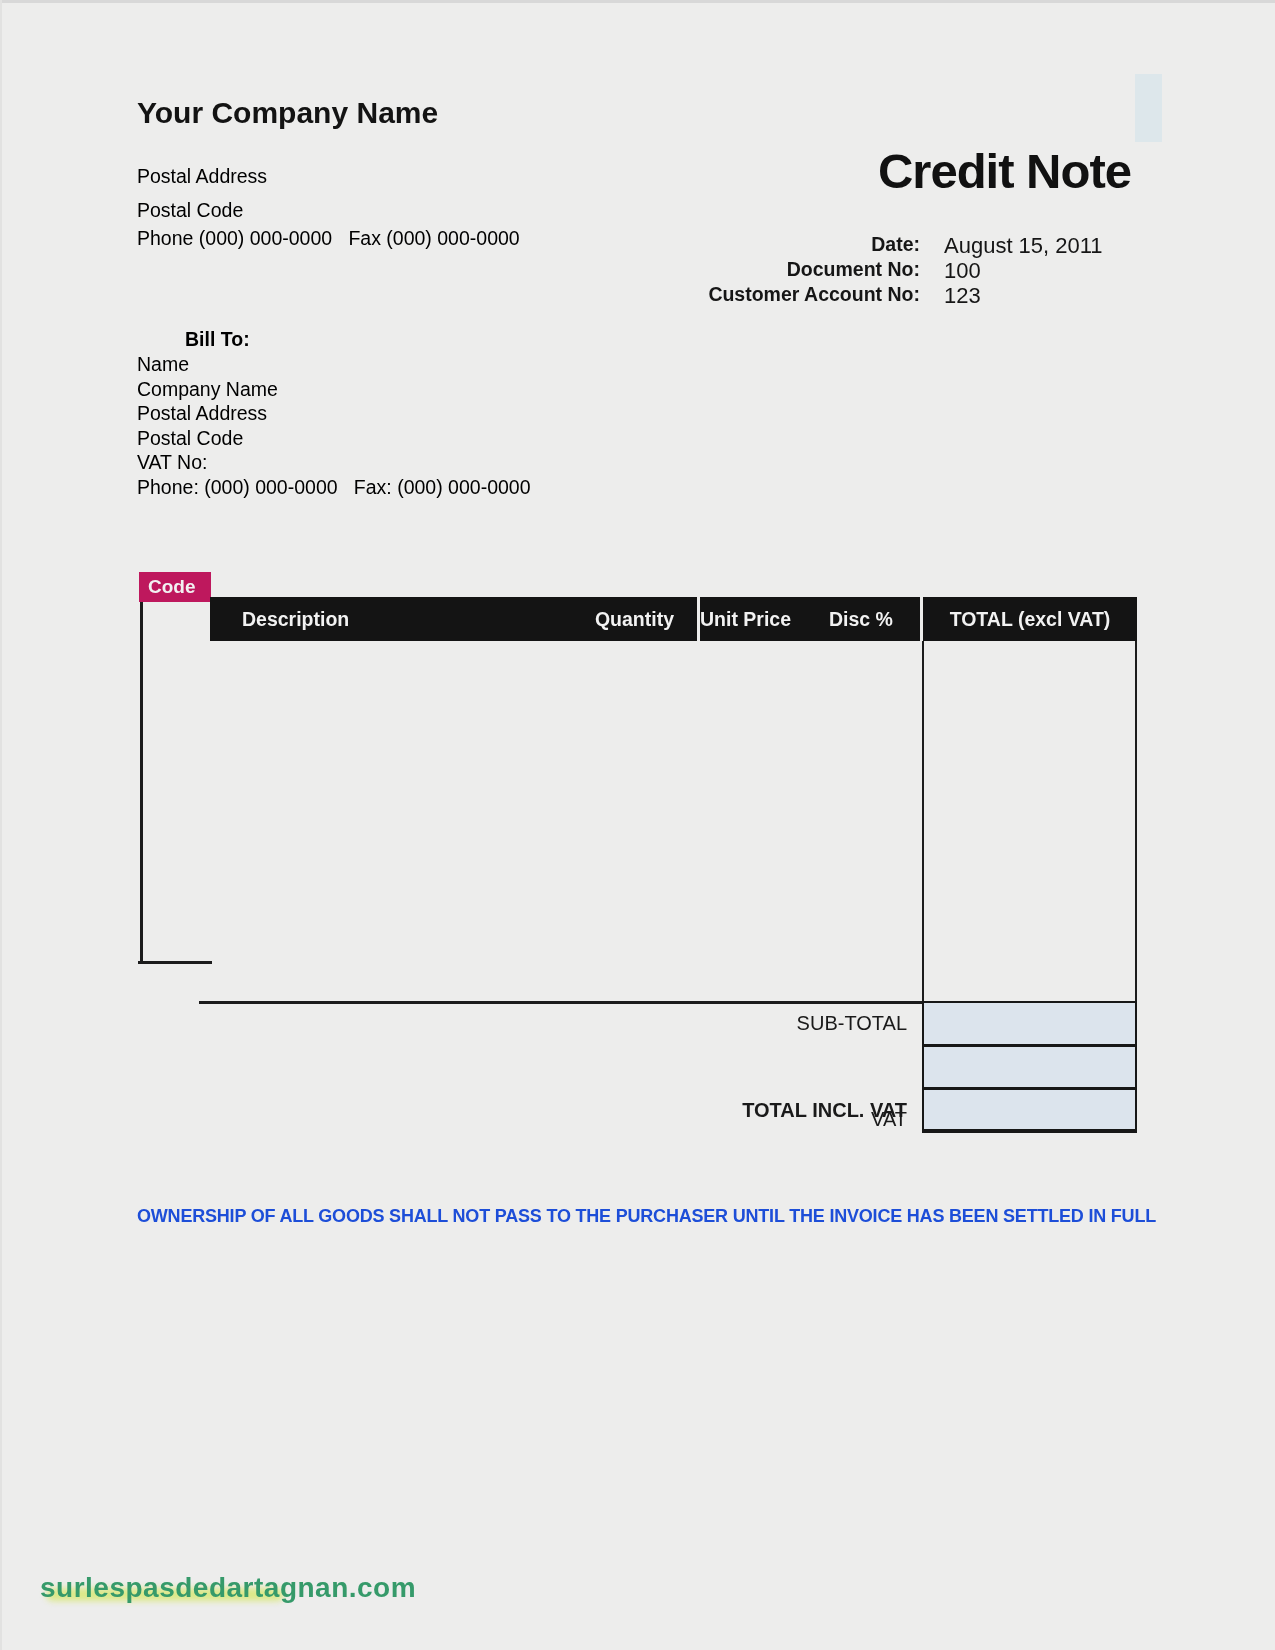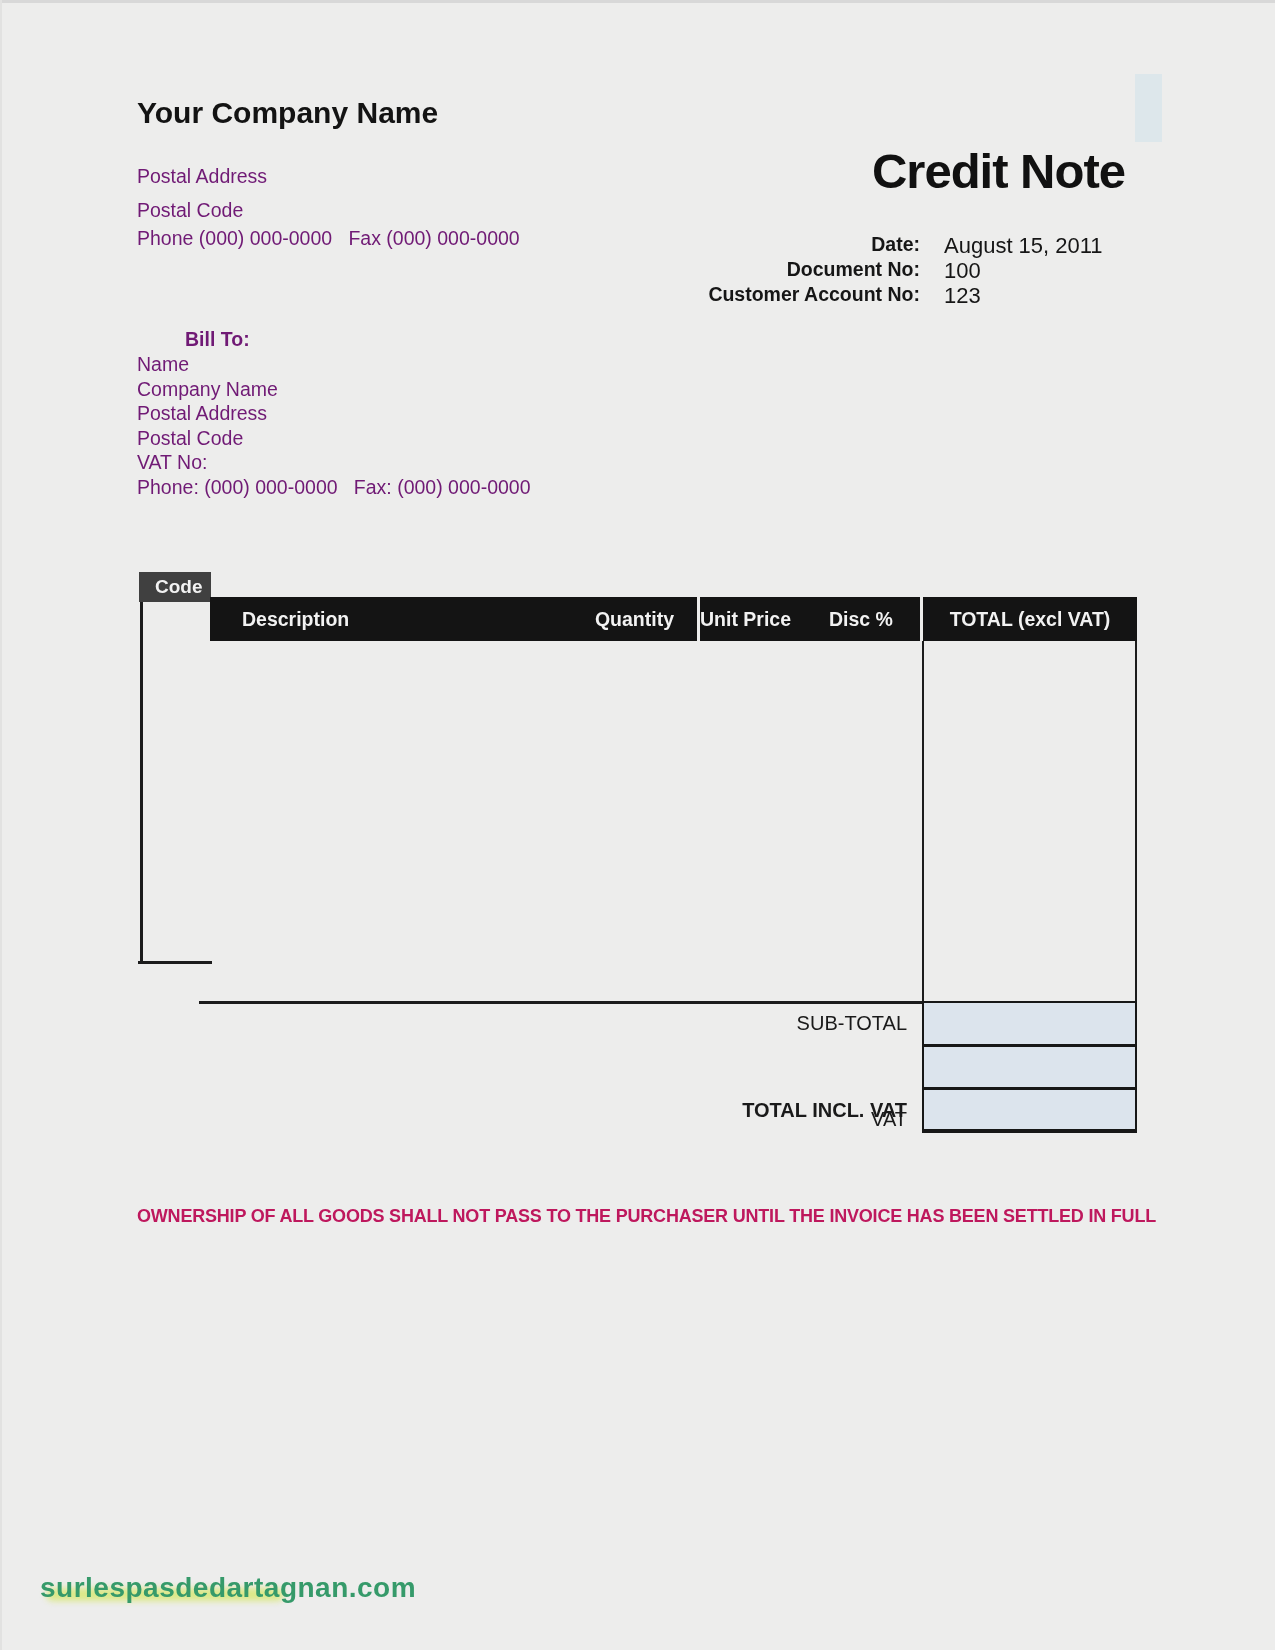--- a/index.html
+++ b/index.html
@@ -6,48 +6,48 @@
   .page{
     position:relative;
     width:1275px;height:1650px;
     margin:0 auto;
     background:#ededec;
     overflow:hidden;
     font-family:"Liberation Sans","DejaVu Sans",sans-serif;
     color:#161616;
   }
   .abs{position:absolute;}
-  .txt{white-space:pre;color:#701a75;}
+  .txt{white-space:pre;color:#000000;}
   .b{font-weight:bold;margin-left:48px;}
 
   
   .edge-top{left:0;top:0;width:1275px;height:3px;background:#d8d8d8;}
   .edge-left{left:0;top:0;width:2px;height:1650px;background:#e2e2e1;}
 
   
   .company-name{left:137px;top:96px;font-size:30px;font-weight:bold;letter-spacing:0px;color:#131313;}
   .addr1{left:137px;top:165px;font-size:19.5px;}
   .addr2{left:137px;top:199px;font-size:19.5px;}
   .addr3{left:137px;top:227px;font-size:19.5px;}
 
   
   .accent-rect{left:1135px;top:74px;width:27px;height:68px;background:#dde7eb;}
-  .doc-title{right:150px;top:143px;font-size:49px;font-weight:bold;letter-spacing:-1px;color:#111;}
+  .doc-title{right:144px;top:143px;font-size:49px;font-weight:bold;letter-spacing:-1px;color:#111;}
   .meta-label{position:absolute;right:355px;font-size:19.5px;font-weight:bold;text-align:right;white-space:pre;}
   .meta-value{position:absolute;left:944px;font-size:22px;white-space:pre;}
   .meta-r1{top:233px;} .meta-r2{top:258px;} .meta-r3{top:283px;}
 
   
   .billto-line{left:137px;font-size:19.5px;}
   .bt0{top:328px;} .bt1{top:353px;} .bt2{top:378px;} .bt3{top:402px;}
   .bt4{top:427px;} .bt5{top:451px;} .bt6{top:476px;}
 
   
-  .code-box{left:139px;top:572px;width:72px;height:30px;background:#404040;
-    color:#f2f2f2;font-size:19px;font-weight:bold;line-height:30px;padding-left:16px;box-sizing:border-box;}
+  .code-box{left:139px;top:572px;width:72px;height:30px;background:#be185d;
+    color:#f2f2f2;font-size:19px;font-weight:bold;line-height:30px;padding-left:9px;box-sizing:border-box;}
   .header-bar{left:210px;top:597px;width:927px;height:44px;background:#141414;}
   .hcol{position:absolute;top:597px;height:44px;line-height:44px;color:#f2f2f2;
     font-size:19.5px;font-weight:bold;white-space:pre;}
   .h-desc{left:242px;}
   .h-qty{right:601px;}
   .h-unit{left:700px;width:114px;}
   .h-disc{left:829px;width:100px;}
   .h-total{left:923px;width:214px;text-align:center;}
   .hsep{position:absolute;top:597px;width:2.5px;height:44px;background:#ededec;}
   .hsep1{left:697px;} .hsep2{left:920px;}
@@ -64,21 +64,21 @@
   .tl1{top:1001px;height:45px;line-height:45px;}
   .tl2{top:1097px;height:44px;line-height:44px;}
   .tl3{top:1088px;height:45px;line-height:45px;font-weight:bold;}
   .tbox{position:absolute;left:922px;width:215px;background:#dce4ed;
     border:2.5px solid #171717;box-sizing:border-box;font-size:19px;line-height:40px;padding-left:8px;color:#1a1a1a;}
   .tb1{top:1001px;height:45px;}
   .tb2{top:1045px;height:44px;}
   .tb3{top:1088px;height:45px;border-bottom-width:4.5px;}
 
   
-  .terms{left:137px;top:1206px;font-size:18px;font-weight:bold;letter-spacing:-0.2px;white-space:nowrap;color:#be185d;}
+  .terms{left:137px;top:1206px;font-size:18px;font-weight:bold;letter-spacing:-0.2px;white-space:nowrap;color:#1d4ed8;}
 
   
   .wm-highlight{left:46px;top:1588px;width:238px;height:13px;background:#d9e87d;border-radius:7px;filter:blur(3px);opacity:0.9;}
   .wm-text{left:40px;top:1572px;font-size:28px;font-weight:bold;letter-spacing:0.5px;color:#369a6a;}
 </style>
 </head>
 <body>
 
 <div class="page">
 

